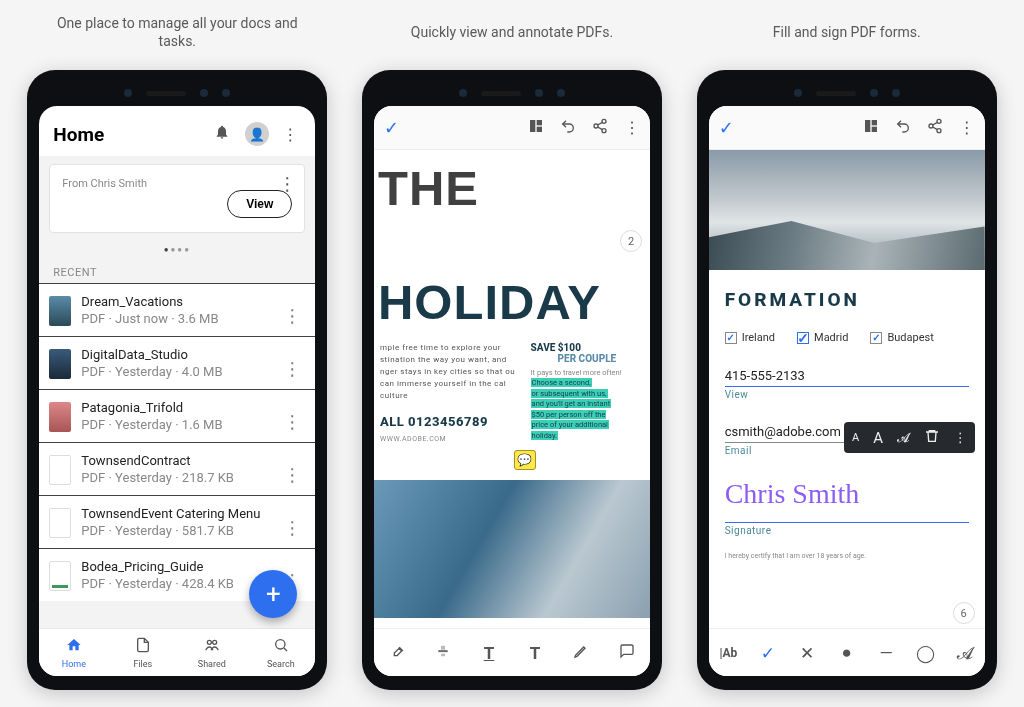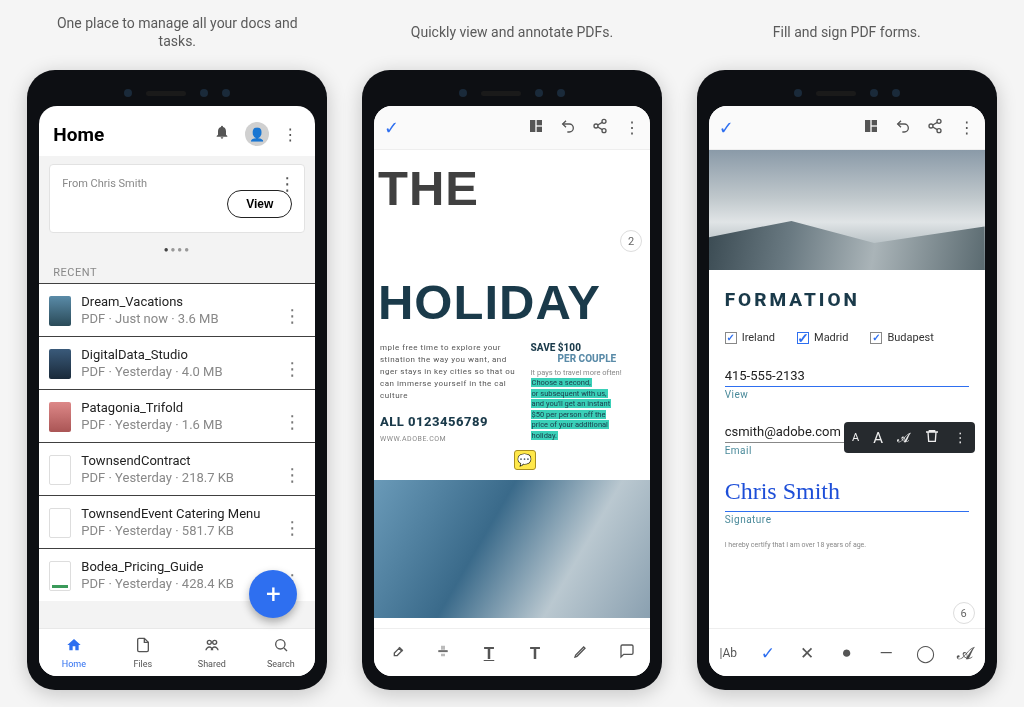--- a/index.html
+++ b/index.html
@@ -176,21 +176,21 @@
   .p3-form { flex: 1; background: #fff; padding: 18px 16px 0 16px; position: relative; font-size: 11px;}
   .formation { font-weight: 800; font-size: 19px; color: #1a3a4a; letter-spacing: 3px; margin-bottom: 8px;}
   .tool-pop { position: absolute; top: 152px; right: 10px; background: #262a2e; border-radius: 4px; padding: 6px 8px; display: flex; gap: 14px; align-items: center; color: #eee; font-size: 13px;}
   .checks { display: flex; gap: 22px; margin-top: 20px; margin-bottom: 18px; }
   .chk { display: flex; align-items: center; gap: 5px; font-size: 11px; color: #333;}
   .chk .box { width: 12px; height: 12px; border: 1px solid #888; display:flex; align-items:center; justify-content:center; color:#2e6ff0; font-size:10px; font-weight:bold;}
   .chk.sel .box { border-color: #2e6ff0; }
   .field { border-bottom: 1px solid #888; padding: 6px 0 3px 0; font-size: 13px; color: #222; margin-top: 6px;}
   .field.sel { border-bottom: 1.5px solid #2e6ff0; }
   .flabel { color: #4a8a9a; font-size: 10px; margin-top: 2px; letter-spacing: 0.5px;}
-  .sig { font-family: "Brush Script MT", cursive; font-size: 24px; color: #1d4ed8; padding-top: 8px; padding-bottom: 6px; border-bottom: 1px solid #888;}
+  .sig { font-family: "Brush Script MT", cursive; font-size: 28px; color: #8b5cf6; padding-top: 8px; padding-bottom: 12px; border-bottom: 1px solid #888;}
   .sig.sel { border-bottom: 1.5px solid #2e6ff0; }
   .cert { font-size: 7px; color: #888; margin-top: 16px;}
   .p3-page { position: absolute; right: 10px; bottom: 52px; width: 22px; height: 22px; background: #fff; border: 1px solid #ddd; border-radius: 50%; font-size: 11px; display:flex; align-items:center; justify-content:center; color:#666;}
   .p3-toolbar { height: 48px; border-top: 1px solid #eee; display: flex; align-items: center; justify-content: space-around; background: #fff; }
   svg.ico { width: 16px; height: 16px; }
 </style>
 </head>
 <body>
 
 <div class="captions">
@@ -479,21 +479,21 @@
         <div class="field sel">415-555-2133</div>
         <div class="flabel">View</div>
         <div class="field" style="margin-top:18px;">csmith@adobe.com</div>
         <div class="flabel">Email</div>
         <div class="sig sel" style="margin-top:14px;">Chris Smith</div>
         <div class="flabel">Signature</div>
         <div class="cert">I hereby certify that I am over 18 years of age.</div>
       </div>
       <div class="p3-page">6</div>
       <div class="p3-toolbar">
-        <span class="tool" style="font-size:12px;">|Ab</span>
+        <span class="tool" style="font-size:12px;font-weight:bold;">|Ab</span>
         <span class="tool" style="color:#2e6ff0;">✓</span>
         <span class="tool">✕</span>
         <span class="tool">●</span>
         <span class="tool">—</span>
         <span class="tool">◯</span>
         <span class="tool">𝓐</span>
       </div>
     </div>
   </div>
 

